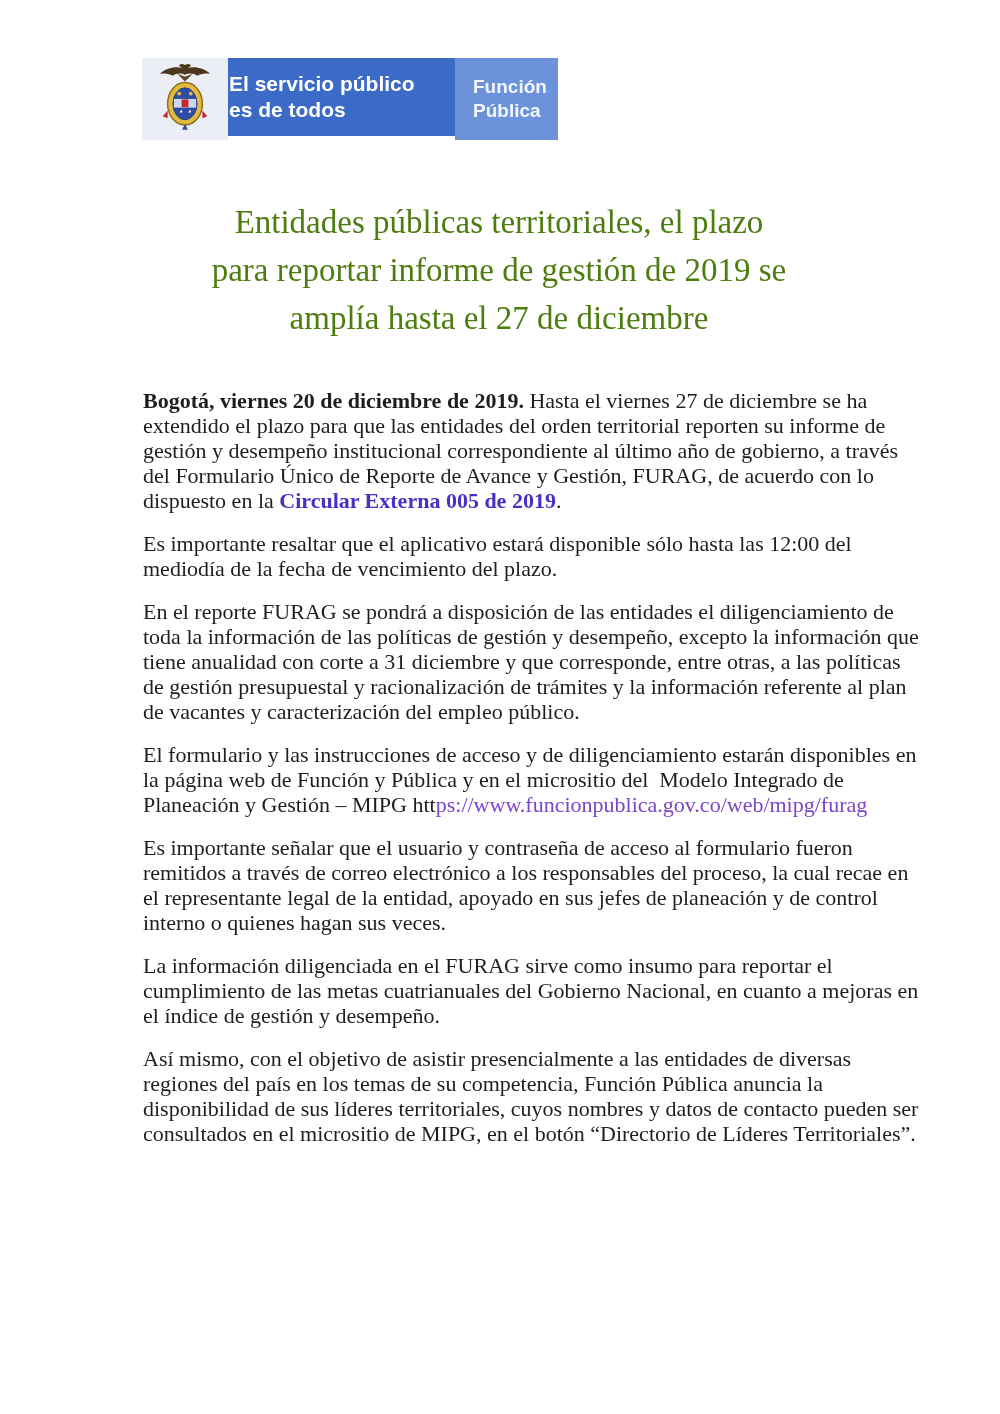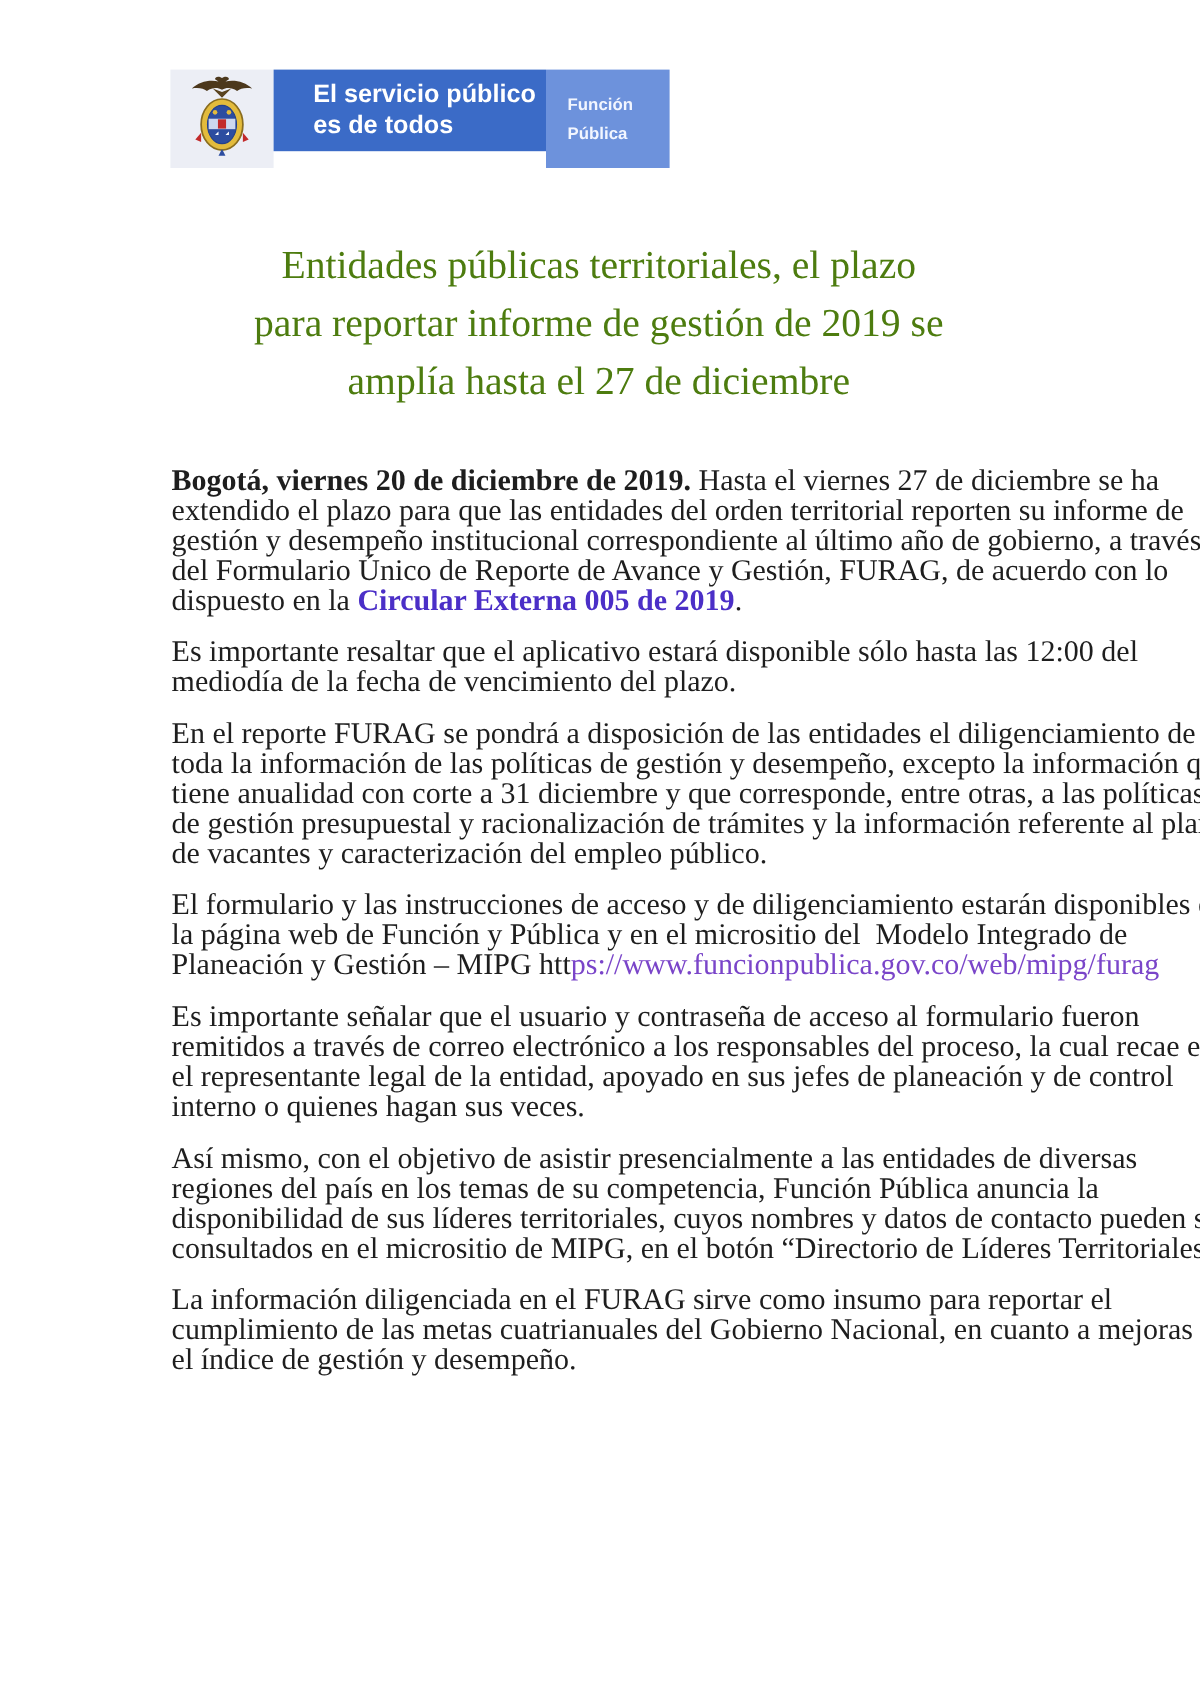--- a/index.html
+++ b/index.html
@@ -18,51 +18,51 @@
     height: 82px; width: 416px;
     display: flex; flex-direction: row;
   }
   .crest-box {
     width: 86px; height: 82px;
     background: #eceef5;
     display: flex; align-items: center; justify-content: center;
     flex: none;
   }
   .tagline-box {
-    width: 227px; height: 68px; box-sizing: border-box;
+    width: 227px; height: 78px; box-sizing: border-box;
     display: flex; align-items: center;
-    padding-left: 33px;
+    padding-left: 1px;
     font-family: "Liberation Sans", sans-serif;
     font-weight: bold; font-size: 21px; line-height: 26px;
     color: #ffffff; white-space: pre-line;
     flex: none;
   }
   .brand-box {
     width: 103px; height: 82px; box-sizing: border-box;
     display: flex; align-items: center;
     padding-left: 18px;
     font-family: "Liberation Sans", sans-serif;
-    font-weight: bold; font-size: 14px; line-height: 24px;
+    font-weight: bold; font-size: 19px; line-height: 24px;
     color: #f2f6ff; white-space: pre-line;
     flex: none;
   }
 
   
   .title {
     margin: 58px 0 0 143px;
     width: 712px;
     font-size: 33px; line-height: 48px; font-weight: normal;
     color: #4d7c0f;
     text-align: center;
     white-space: pre;
   }
   .article-body {
     margin: 46px 0 0 143px;
     width: 730px;
-    font-size: 25px; line-height: 25px;
+    font-size: 22px; line-height: 25px;
   }
   .para {
     margin: 0 0 18px 0;
     white-space: pre;
   }
   .normal { font-weight: normal; }
   .bold   { font-weight: bold; }
   a.link, a.link-bold { text-decoration: none; cursor: pointer; font-family: Liberation Serif, serif; }
   a.link      { color: var(--link-color, #7a45c9); }
   a.link-bold { color: var(--link-bold-color, #4b2fc7); font-weight: bold; }
@@ -120,22 +120,22 @@
 tiene anualidad con corte a 31 diciembre y que corresponde, entre otras, a las políticas
 de gestión presupuestal y racionalización de trámites y la información referente al plan
 de vacantes y caracterización del empleo público.</span></p>
       <p class="para"><span class="normal">El formulario y las instrucciones de acceso y de diligenciamiento estarán disponibles en
 la página web de Función y Pública y en el micrositio del  Modelo Integrado de
 Planeación y Gestión – MIPG htt</span><a class="link">ps://www.funcionpublica.gov.co/web/mipg/furag</a></p>
       <p class="para"><span class="normal">Es importante señalar que el usuario y contraseña de acceso al formulario fueron
 remitidos a través de correo electrónico a los responsables del proceso, la cual recae en
 el representante legal de la entidad, apoyado en sus jefes de planeación y de control
 interno o quienes hagan sus veces.</span></p>
+      <p class="para"><span class="normal">La información diligenciada en el FURAG sirve como insumo para reportar el
+cumplimiento de las metas cuatrianuales del Gobierno Nacional, en cuanto a mejoras en
+el índice de gestión y desempeño.</span></p>
       <p class="para"><span class="normal">Así mismo, con el objetivo de asistir presencialmente a las entidades de diversas
 regiones del país en los temas de su competencia, Función Pública anuncia la
 disponibilidad de sus líderes territoriales, cuyos nombres y datos de contacto pueden ser
 consultados en el micrositio de MIPG, en el botón “Directorio de Líderes Territoriales”.</span></p>
-      <p class="para"><span class="normal">La información diligenciada en el FURAG sirve como insumo para reportar el
-cumplimiento de las metas cuatrianuales del Gobierno Nacional, en cuanto a mejoras en
-el índice de gestión y desempeño.</span></p>
     </main>
 
 </div>
 
 </body></html>

